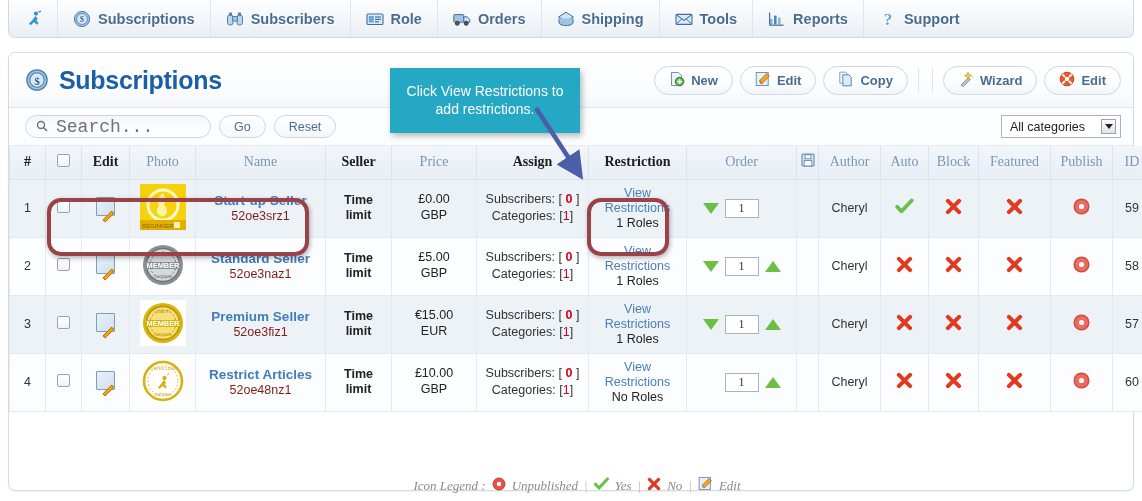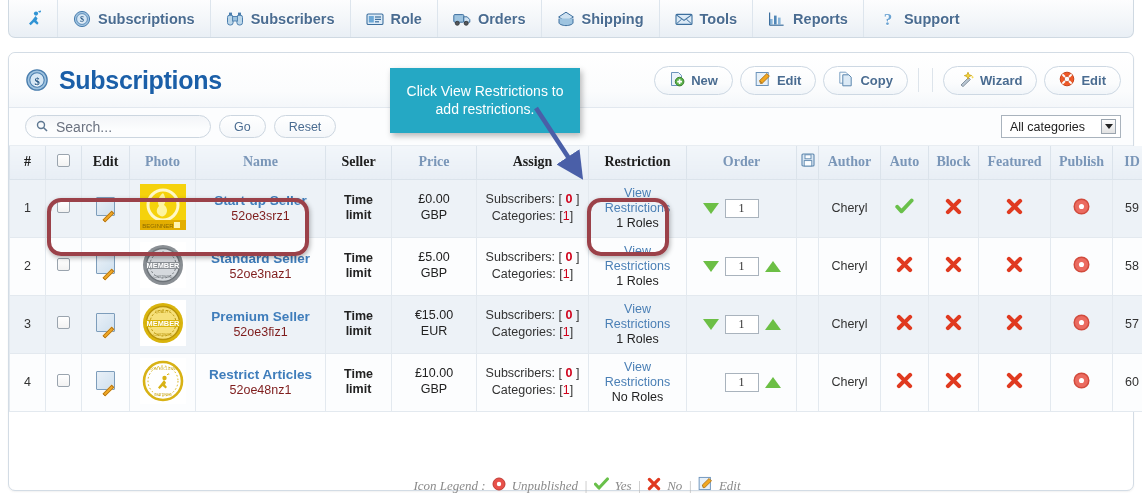--- a/index.html
+++ b/index.html
@@ -70,21 +70,21 @@
   }
   .filter-left { display: flex; align-items: center; gap: 8px; }
   .search-box {
     display: flex; align-items: center; gap: 6px;
     width: 186px; height: 23px; padding: 0 10px;
     background: linear-gradient(to bottom,#f3f5f8 0%,#fcfdfe 65%);
     border: 1px solid #ccd6e0; border-radius: 12px;
   }
   .search-box input {
     border: none; outline: none; background: transparent;
-    font-family: Liberation Sans, sans-serif; font-size: 14px;
+    font-family: Liberation Mono, monospace; font-size: 18px;
     color: #4b5563; width: 100%;
   }
   .search-box input::placeholder { color: #6b7280; }
   .pill-btn {
     height: 23px; padding: 0 14px; display: flex; align-items: center;
     background: linear-gradient(to bottom,#ffffff 0%,#f4f7fa 100%);
     border: 1px solid #ccd6e0; border-radius: 12px;
     color: #4a6c91; font-size: 12.5px; text-shadow: 0 1px 0 #fff;
   }
   .cat-select {
@@ -101,21 +101,21 @@
   .cat-caret i {
     width: 0; height: 0; border-left: 4px solid transparent; border-right: 4px solid transparent;
     border-top: 5px solid #222; display: block;
   }
 
   
   table.grid { width: 100%; border-collapse: collapse; table-layout: fixed; }
   table.grid th {
     background: linear-gradient(to bottom,#f2f6fa 0%,#e8eef5 100%);
     border: 1px solid #dbe3eb; border-top: none;
-    height: 33px; font-size: 14px; font-weight: bold;
+    height: 33px; font-size: 14px; font-weight: normal;
     font-family: "Liberation Serif", serif;
     color: #7a96b8; text-align: center; padding: 0 2px;
   }
   table.grid th.dark { color: #1e1e1e; font-weight: bold; }
   table.grid td {
     border: 1px solid #e3e9ef; text-align: center; padding: 4px 5px;
     font-size: 12.5px; color: #333; vertical-align: middle;
   }
   tr.odd td { background: #edf2f7; }
   tr.even td { background: #fcfdfe; }

